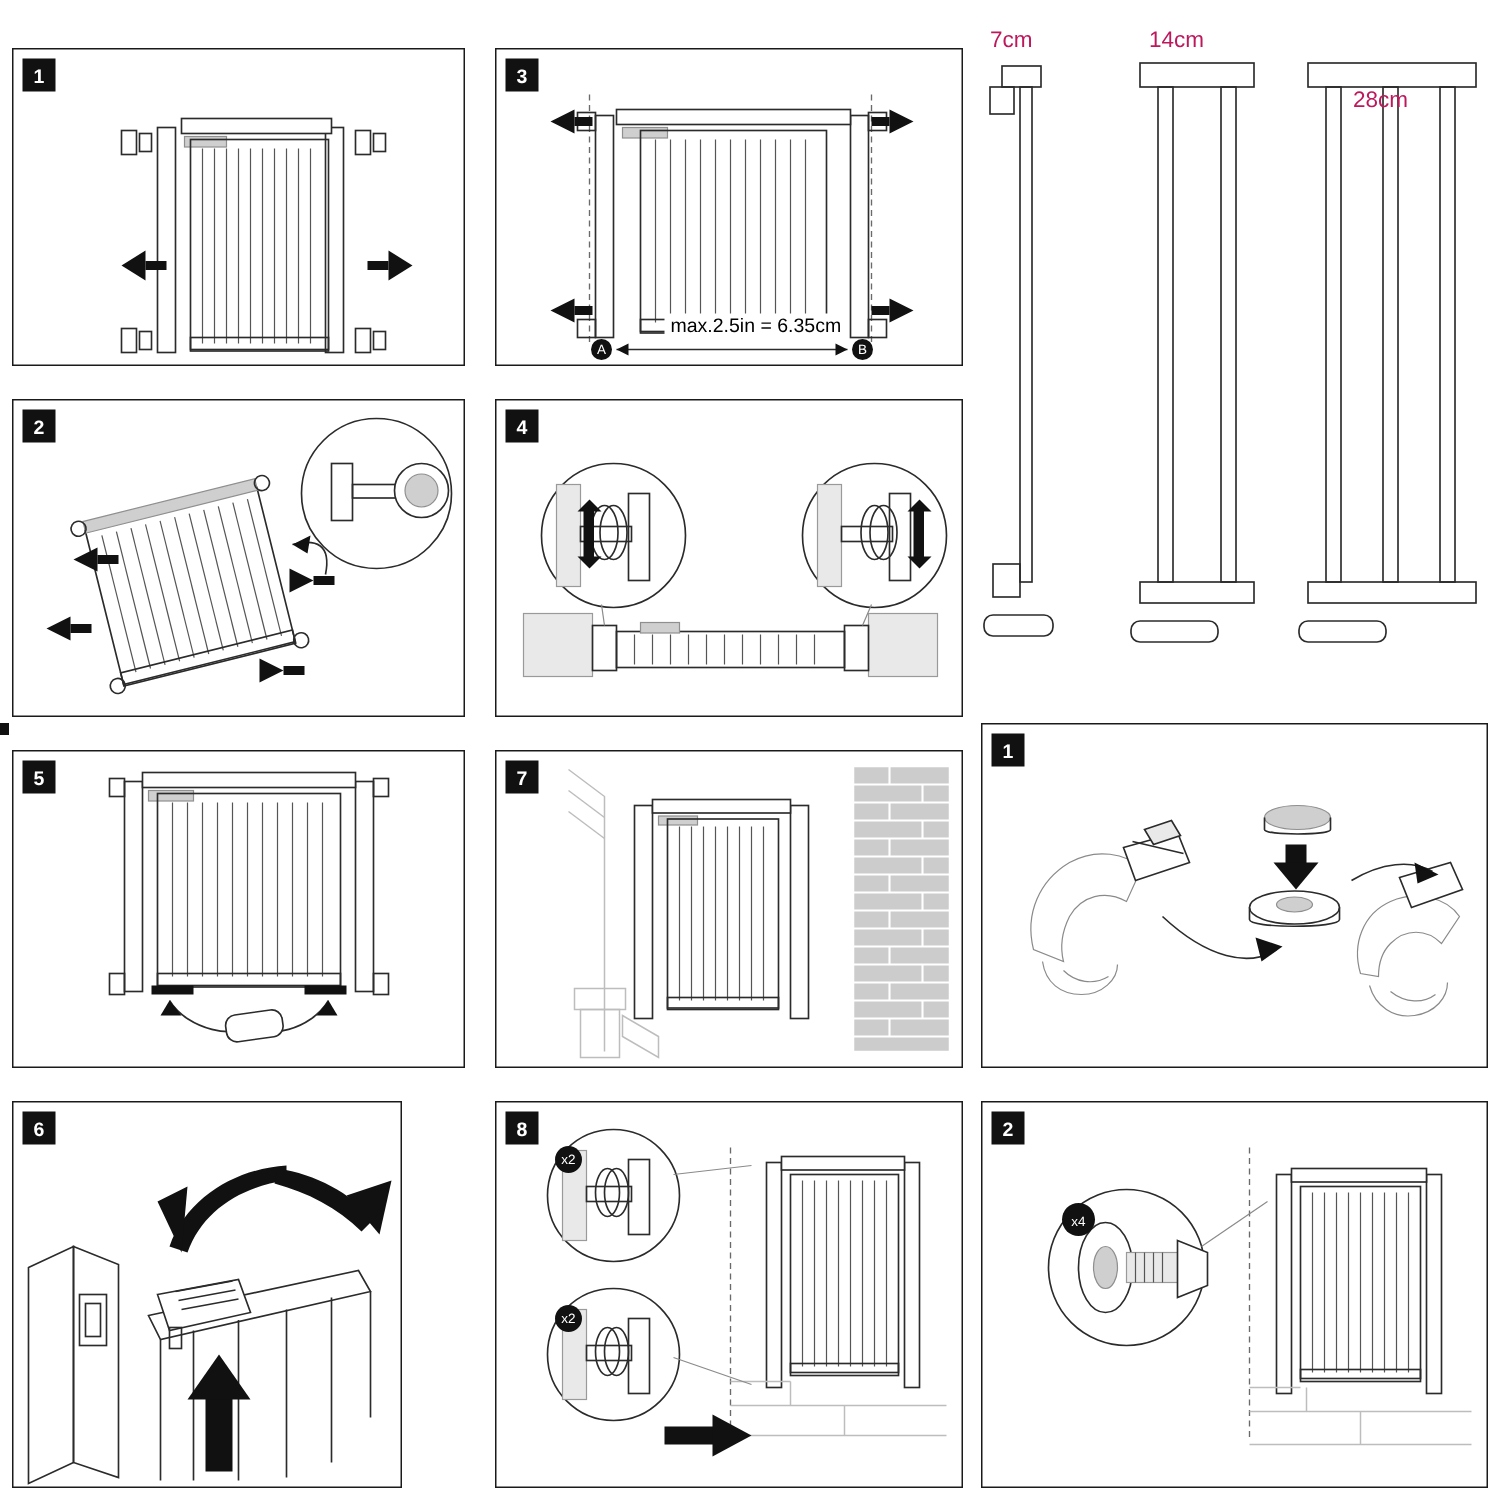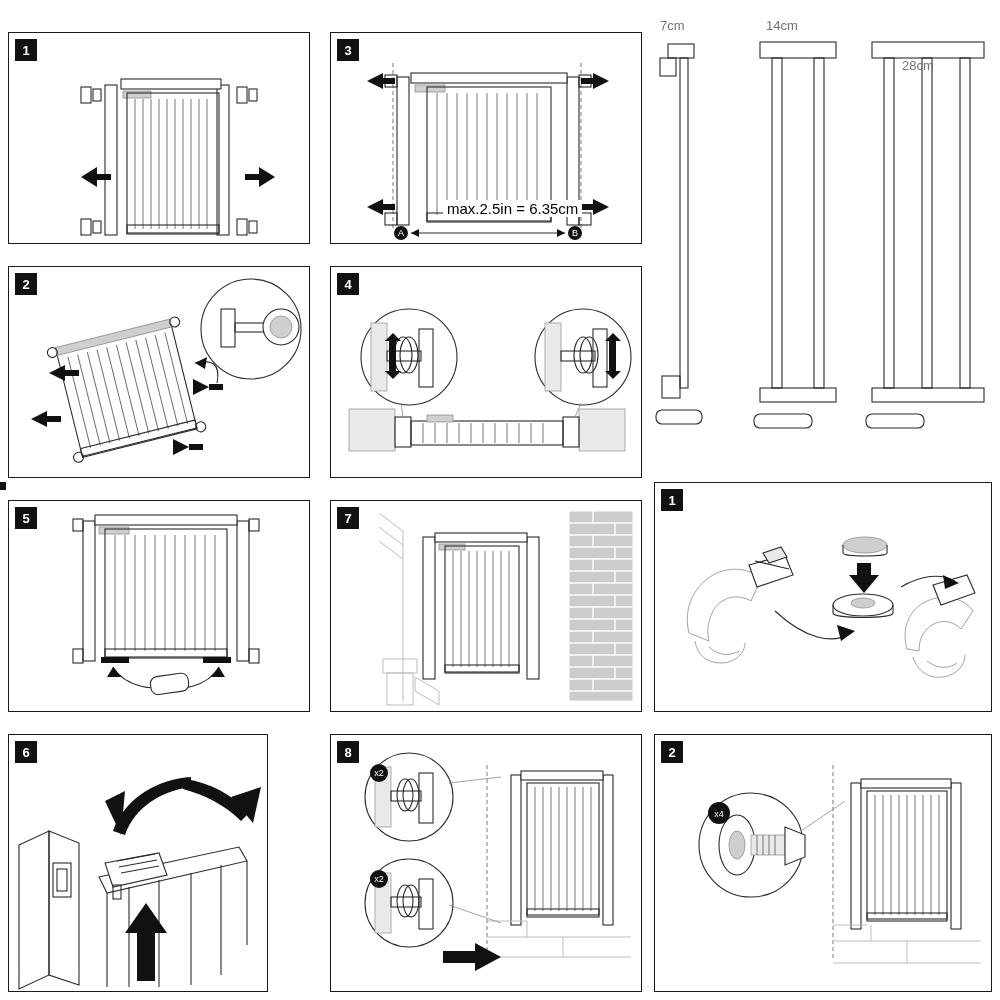--- a/index.html
+++ b/index.html
@@ -4,21 +4,21 @@
 <style>
   html,body{margin:0;padding:0;background:#ffffff;}
   body{width:1000px;height:1000px;font-family:"Liberation Sans",sans-serif;color:#000;overflow:hidden;}
   #sheet{position:relative;width:1000px;height:1000px;}
 
   .panel{position:absolute;border:1px solid #1a1a1a;background:#fff;box-sizing:border-box;}
   .step-num{position:absolute;left:6px;top:6px;width:22px;height:22px;background:#111;color:#fff;
             font-size:13px;font-weight:bold;display:flex;align-items:center;justify-content:center;}
 
   .cap{position:absolute;font-size:12px;}
-  .dim-label{position:absolute;font-size:13px;color:#737373;}
+  .dim-label{position:absolute;font-size:15px;color:#be185d;}
 
   svg{display:block;overflow:visible;}
   .ln{fill:none;stroke:#2b2b2b;stroke-width:1.1;}
   .ln-thin{fill:none;stroke:#555;stroke-width:.8;}
   .ln-l{fill:none;stroke:#8a8a8a;stroke-width:.8;}
   .fillw{fill:#ffffff;stroke:#2b2b2b;stroke-width:1.1;}
   .fillg{fill:#e9e9e9;stroke:#9a9a9a;stroke-width:.8;}
   .fillgr{fill:#cfcfcf;stroke:#8f8f8f;stroke-width:.8;}
   .fillk{fill:#111;stroke:none;}
   .dash{fill:none;stroke:#6a6a6a;stroke-width:.9;stroke-dasharray:4 3;}
@@ -264,21 +264,21 @@
       </g>
 
       <circle class="badge" cx="70" cy="200" r="7"></circle>
       <text class="badge-t" x="70" y="203" text-anchor="middle">A</text>
       <circle class="badge" cx="244" cy="200" r="7"></circle>
       <text class="badge-t" x="244" y="203" text-anchor="middle">B</text>
       <line class="ln" x1="80" y1="200" x2="234" y2="200"></line>
       <polygon class="fillk" points="80,200 88,196 88,204"></polygon>
       <polygon class="fillk" points="234,200 226,196 226,204"></polygon>
     </svg>
-    <div class="cap" style="left:112px;top:167px;font-size:15px;background:#fff;padding:0 4px;">max.2.5in = 6.35cm</div>
+    <div class="cap" style="left:112px;top:176px;font-size:13px;background:#fff;padding:0 4px;">max.2.5in = 6.35cm</div>
   </div>
 
   <div class="panel" style="left:330px;top:266px;width:312px;height:212px;">
     <div class="step-num">4</div>
     <svg width="312" height="212" viewBox="0 0 312 212">
 
       <circle class="ln" cx="78" cy="90" r="48"></circle>
       <circle class="ln" cx="252" cy="90" r="48"></circle>
 
       <g>

